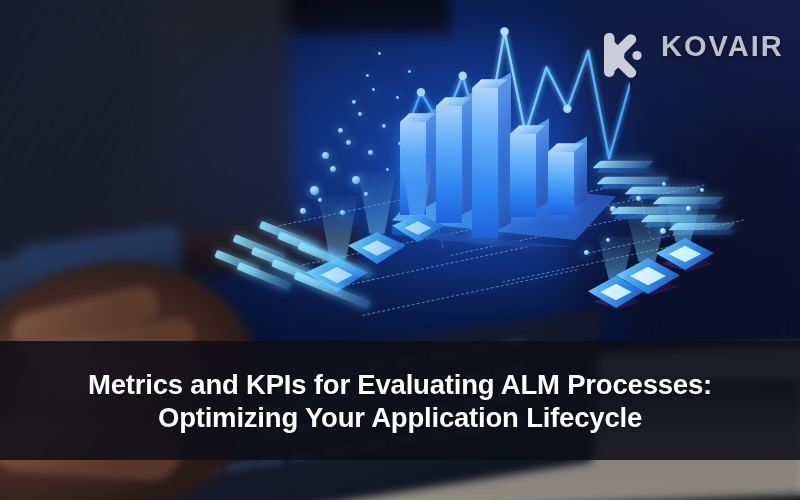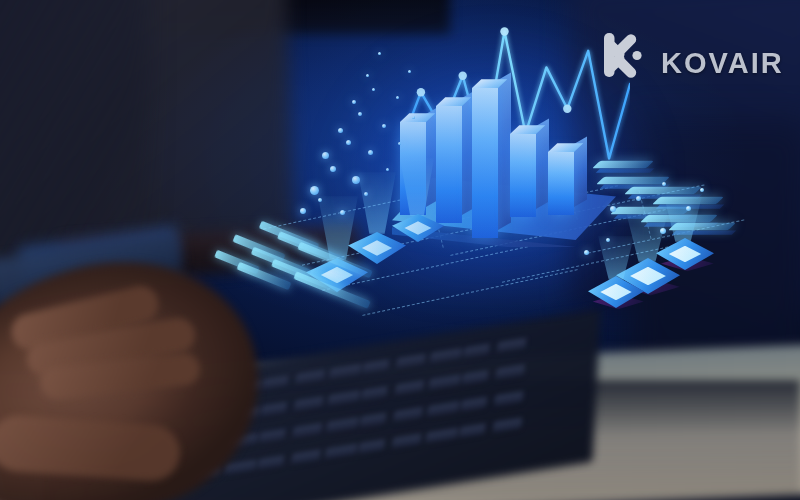--- a/index.html
+++ b/index.html
@@ -251,21 +251,21 @@
   
   .holo-tint {
     position:absolute; inset:0;
     background:radial-gradient(ellipse 55% 50% at 55% 32%, rgba(30,90,220,.22), transparent 70%);
     pointer-events:none;
   }
 
   
   .logo {
     position:absolute; left:604px; top:30px;
-    display:flex; align-items:flex-end; gap:11px;
+    display:flex; align-items:flex-start; gap:11px;
   }
   .logo-mark { width:46px; height:50px; }
   .logo-text {
     font-size:29px; letter-spacing:2.0px; font-weight:600;
     color:#c9ced8; opacity:.93;
     text-shadow:0 1px 3px rgba(0,0,0,.5);
   }
 
   
   .title-band {
@@ -550,14 +550,20 @@
         <rect x="6" y="9" width="10.5" height="22" rx="5.2" transform="rotate(-45 11.2 20)"></rect>
         <rect x="6" y="22" width="10.5" height="22" rx="5.2" transform="rotate(45 11.2 33)"></rect>
         <rect x="17" y="2" width="10.5" height="24" rx="5.2" transform="rotate(45 22 14)"></rect>
         <rect x="17" y="26" width="10.5" height="24" rx="5.2" transform="rotate(-45 22 38)"></rect>
         <circle cx="33" cy="25.5" r="4.6"></circle>
       </g>
     </svg>
     <span class="logo-text">KOVAIR</span>
   </div>
 
+  <div class="title-band">
+    <div class="title-text">
+      <span class="title-line">Metrics and KPIs for Evaluating ALM Processes:</span>
+      <span class="title-line">Optimizing Your Application Lifecycle</span>
+    </div>
+  </div>
 
 </div>
 
 </body></html>

